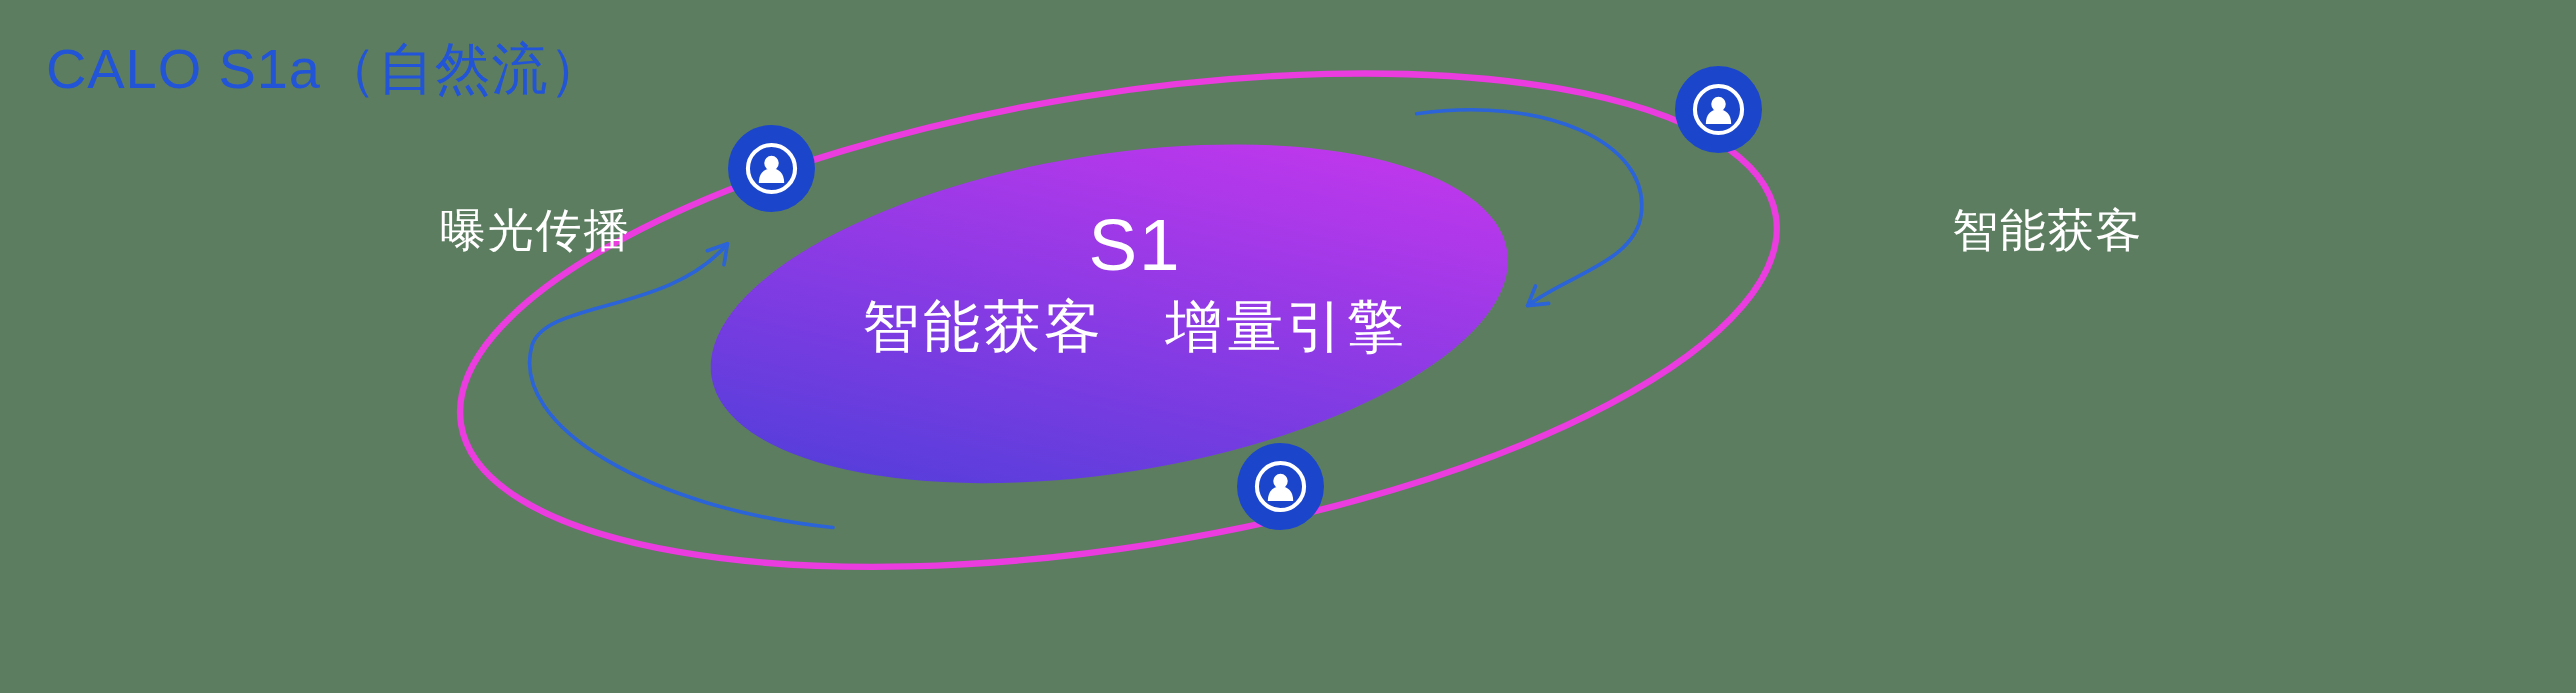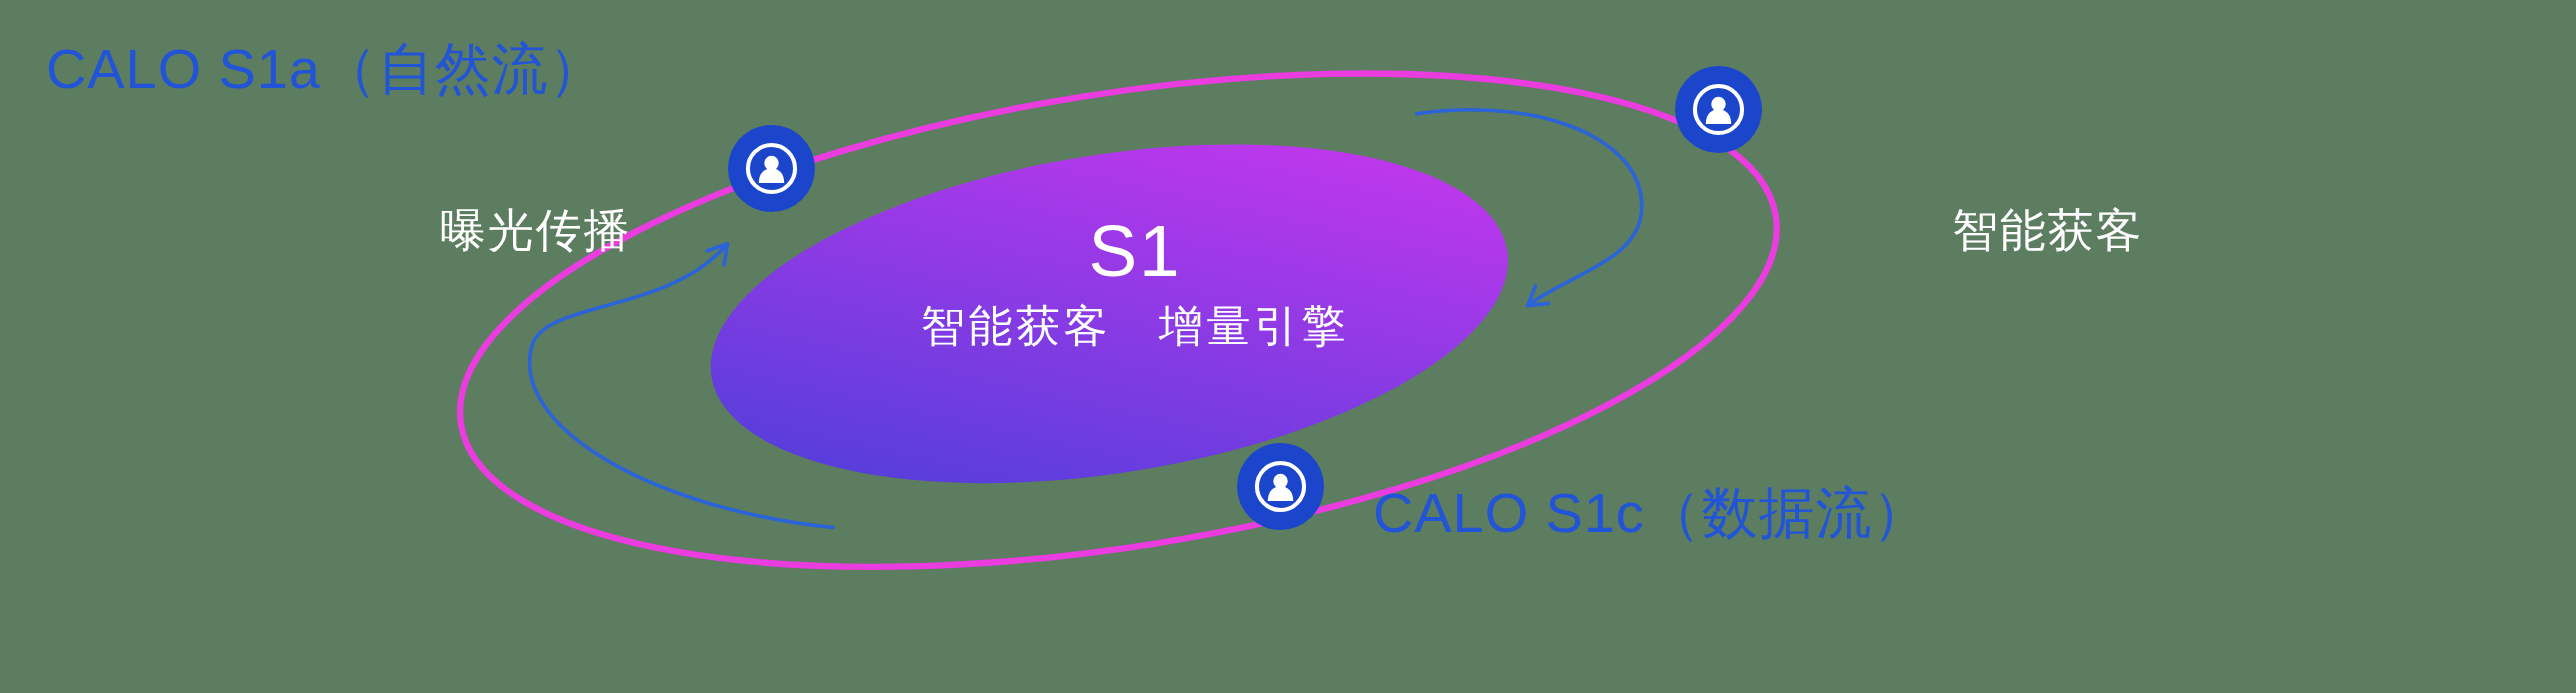--- a/index.html
+++ b/index.html
@@ -87,24 +87,25 @@
     color: var(--text-white, #ffffff);
     margin-left: 24px;
   }
   .core-title {
     font-size: 73px;
     line-height: 1;
     font-weight: 500;
     letter-spacing: 1.8px;
   }
   .core-subtitle {
-    font-size: 44px;
+    font-size: 57px;
     line-height: 1;
     font-weight: 500;
     letter-spacing: 3.6px;
+    font-family: Liberation Serif, serif;
   }
 </style>
 </head>
 <body>
 
 <div class="stage">
 
   <svg class="layer" viewBox="0 0 2833 763">
     <defs>
       <linearGradient id="coreGrad" x1="0" y1="1" x2="1" y2="0">
@@ -155,16 +156,15 @@
       <circle class="icon-head" cx="48" cy="42" r="8"></circle>
       <path class="icon-body" d="M 34 64 C 34 53 40 48 48 48 C 56 48 62 53 62 64 Z"></path>
     </svg>
   </div>
 
   <div class="label" style="left:46px; top:41px;">CALO S1a（自然流）</div>
   <div class="sublabel" style="left:440px; top:163px;margin-top:44px;">曝光传播</div>
 
   <div class="sublabel" style="left:1952px; top:207px;">智能获客</div>
 
-  <div class="label" style="left:1373px; top:485px;">CALO S1c（数据流）</div>
 
 </div>
 
 
 </body></html>

